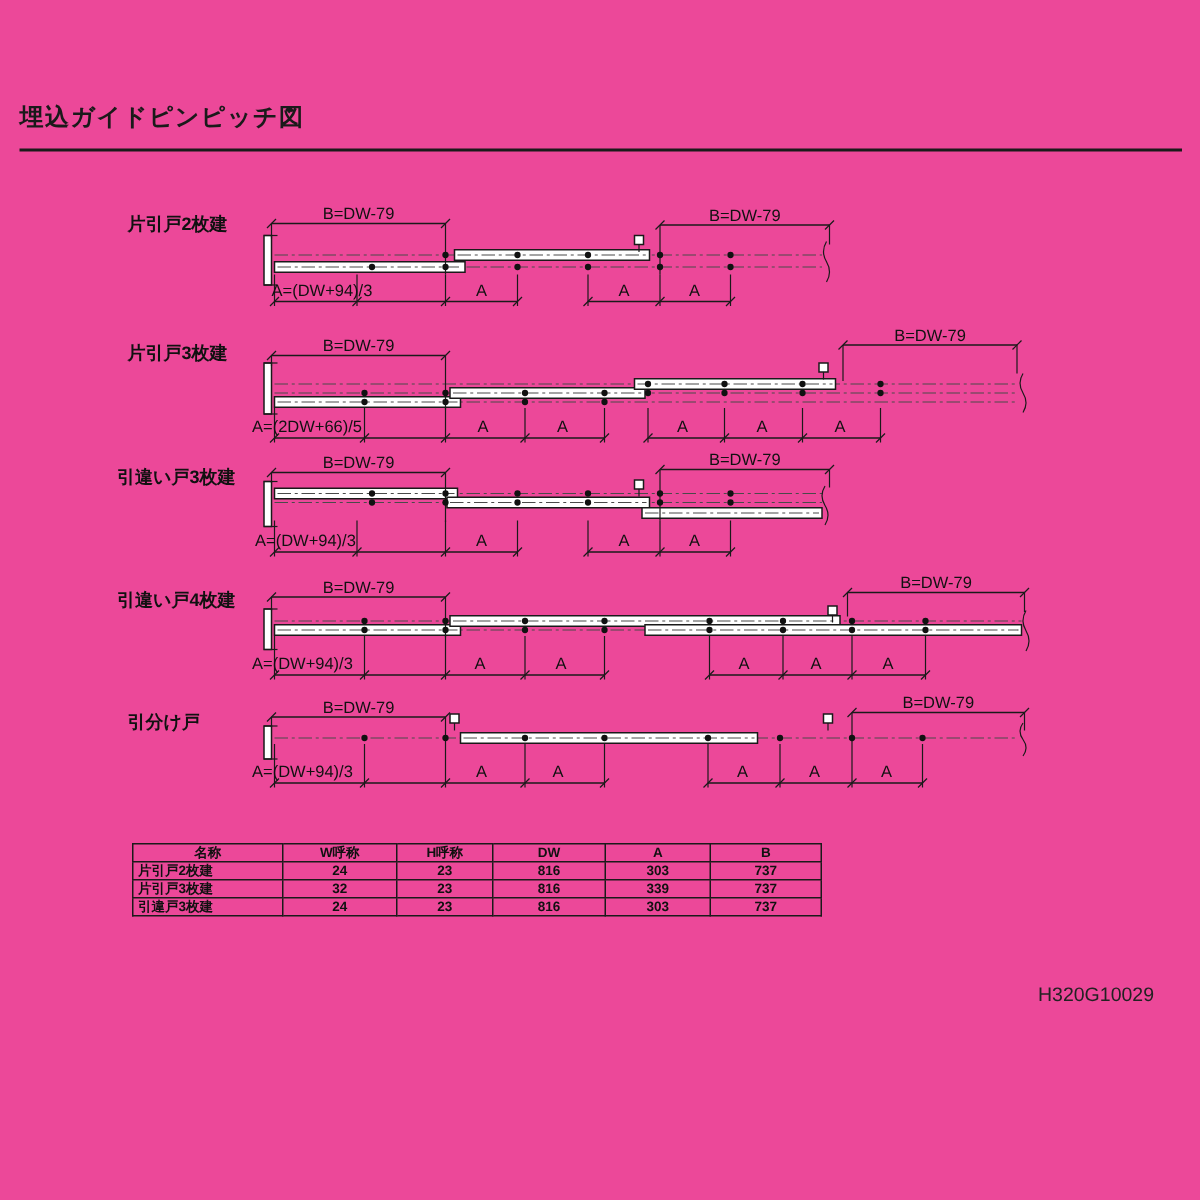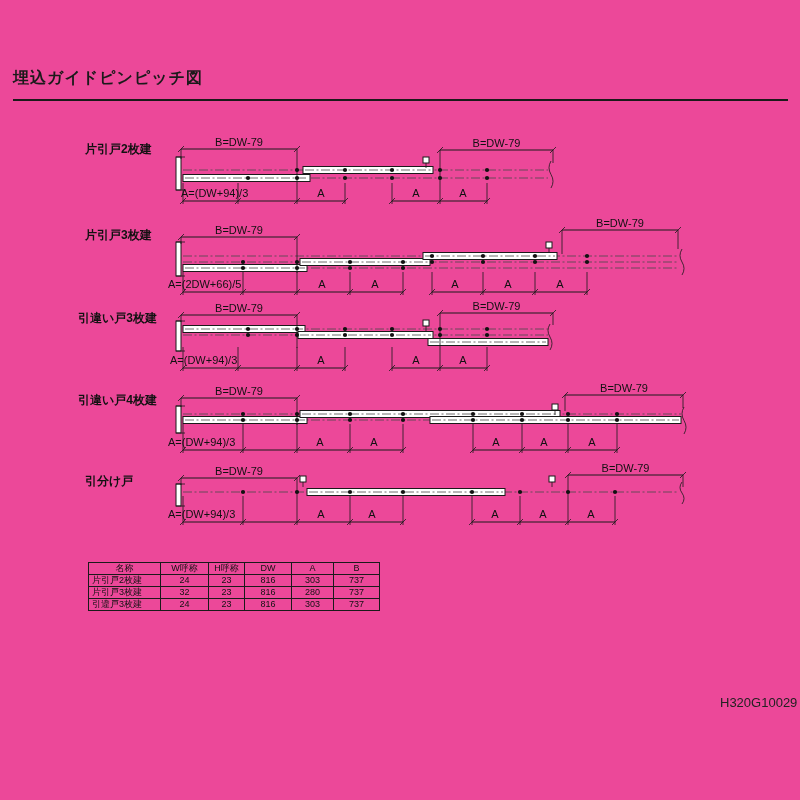--- a/index.html
+++ b/index.html
@@ -12,25 +12,25 @@
   .ln{stroke:#1a1a1a;stroke-width:1;fill:none;}
   .lnt{stroke:#1a1a1a;stroke-width:0.8;fill:none;}
   .cl{stroke:#4a4a4a;stroke-width:0.8;fill:none;stroke-dasharray:9 2.5 2 2.5;}
   .bar{fill:#ffffff;stroke:#1a1a1a;stroke-width:1;}
   .dot{fill:#111;stroke:none;}
   text.dim{font:11px "Liberation Sans",sans-serif;fill:#111;}
   text.rowname{font:bold 12px "Liberation Sans",sans-serif;fill:#111;}
   
   #spec-table-wrap{position:absolute;left:88px;top:562px;}
   table.spec{border-collapse:collapse;table-layout:fixed;}
-  table.spec th,table.spec td{border:1px solid #1a1a1a;font-size:9px;font-weight:normal;
-     height:11px;line-height:11px;padding:0 2px;text-align:center;white-space:nowrap;
+  table.spec th,table.spec td{border:1px solid #1a1a1a;font-size:9px;font-weight:bold;
+     height:11px;line-height:11px;padding:0 16px;text-align:center;white-space:nowrap;
      font-family:"Liberation Sans",sans-serif;color:#111;}
   table.spec td.nm{text-align:left;padding-left:3px;}
-  #doc-number{position:absolute;left:720px;top:655px;font-size:13px;color:#222;margin-top:40px;}
+  #doc-number{position:absolute;left:692px;top:655px;font-size:13px;color:#222;}
 </style>
 </head>
 <body>
 
 <div id="page">
   <div id="title">埋込ガイドピンピッチ図</div>
   <div id="rule"></div>
 
   <svg id="diagram-svg" width="800" height="800" viewBox="0 0 800 800">
       <g>
@@ -376,21 +376,21 @@
             <td>23</td>
             <td>816</td>
             <td>303</td>
             <td>737</td>
           </tr>
           <tr>
             <td class="nm">片引戸3枚建</td>
             <td>32</td>
             <td>23</td>
             <td>816</td>
-            <td>280</td>
+            <td>339</td>
             <td>737</td>
           </tr>
           <tr>
             <td class="nm">引違戸3枚建</td>
             <td>24</td>
             <td>23</td>
             <td>816</td>
             <td>303</td>
             <td>737</td>
           </tr>

